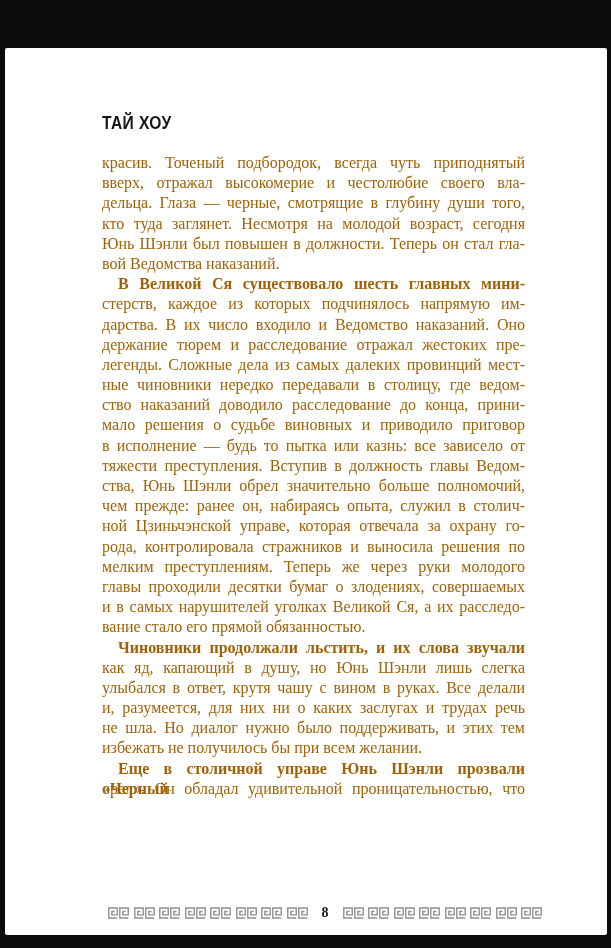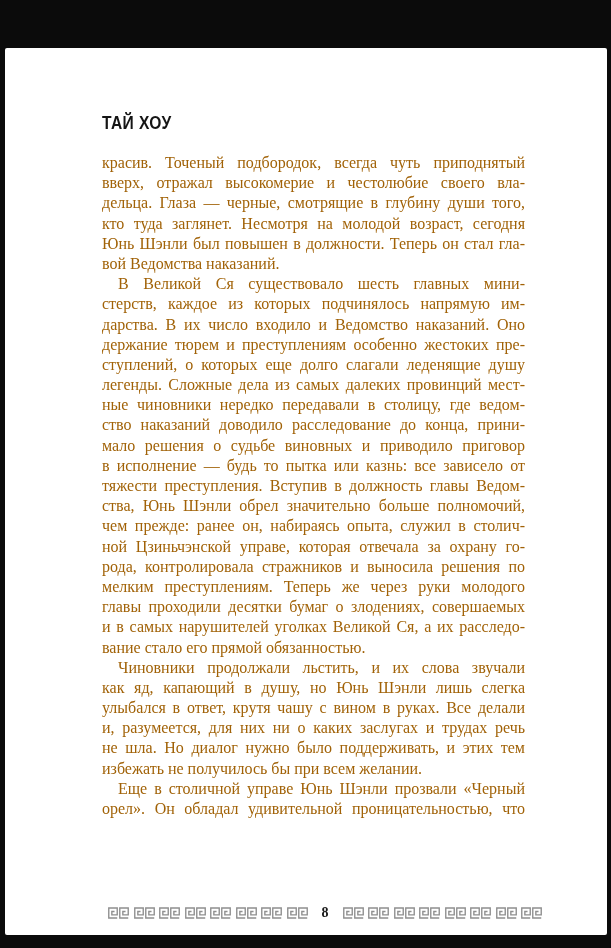--- a/index.html
+++ b/index.html
@@ -24,21 +24,21 @@
     position:absolute;left:97px;top:105px;width:423px;
     font-size:16px;line-height:20.2px;color:#a16207;
   }
   .line{
     text-align:justify;
     text-align-last:justify;
     white-space:normal;
     height:20.2px;overflow:visible;
   }
   .line.para-end{text-align-last:left;}
-  .line.indent{text-indent:16px;}
+  .line.indent{text-indent:16px;font-weight:bold;}
   .footer{
     position:absolute;left:103px;top:856px;width:434px;height:18px;
     display:flex;justify-content:space-between;align-items:center;
   }
   .ornament{display:flex;align-items:center;gap:4.5px;}
   .orn-pair{display:flex;gap:1px;}
   .orn-unit{display:block;}
   .page-number{
     font-family:"Liberation Serif", serif;
     font-weight:bold;font-size:14px;color:#1a1a1a;
@@ -55,22 +55,21 @@
   <div class="body-text" id="body-text">
       <div class="line">красив. Точеный подбородок, всегда чуть приподнятый</div>
       <div class="line">вверх, отражал высокомерие и честолюбие своего вла-</div>
       <div class="line">дельца. Глаза — черные, смотрящие в глубину души того,</div>
       <div class="line">кто туда заглянет. Несмотря на молодой возраст, сегодня</div>
       <div class="line">Юнь Шэнли был повышен в должности. Теперь он стал гла-</div>
       <div class="line para-end">вой Ведомства наказаний.</div>
       <div class="line indent">В Великой Ся существовало шесть главных мини-</div>
       <div class="line">стерств, каждое из которых подчинялось напрямую им-</div>
       <div class="line">дарства. В их число входило и Ведомство наказаний. Оно</div>
-      <div class="line">держание тюрем и преступлениям особенно жестоких пре-</div>
-      <div class="line">ступлений, о которых еще долго слагали леденящие душу</div>
+      <div class="line">держание тюрем и расследование отражал жестоких пре-</div>
       <div class="line">легенды. Сложные дела из самых далеких провинций мест-</div>
       <div class="line">ные чиновники нередко передавали в столицу, где ведом-</div>
       <div class="line">ство наказаний доводило расследование до конца, прини-</div>
       <div class="line">мало решения о судьбе виновных и приводило приговор</div>
       <div class="line">в исполнение — будь то пытка или казнь: все зависело от</div>
       <div class="line">тяжести преступления. Вступив в должность главы Ведом-</div>
       <div class="line">ства, Юнь Шэнли обрел значительно больше полномочий,</div>
       <div class="line">чем прежде: ранее он, набираясь опыта, служил в столич-</div>
       <div class="line">ной Цзиньчэнской управе, которая отвечала за охрану го-</div>
       <div class="line">рода, контролировала стражников и выносила решения по</div>

